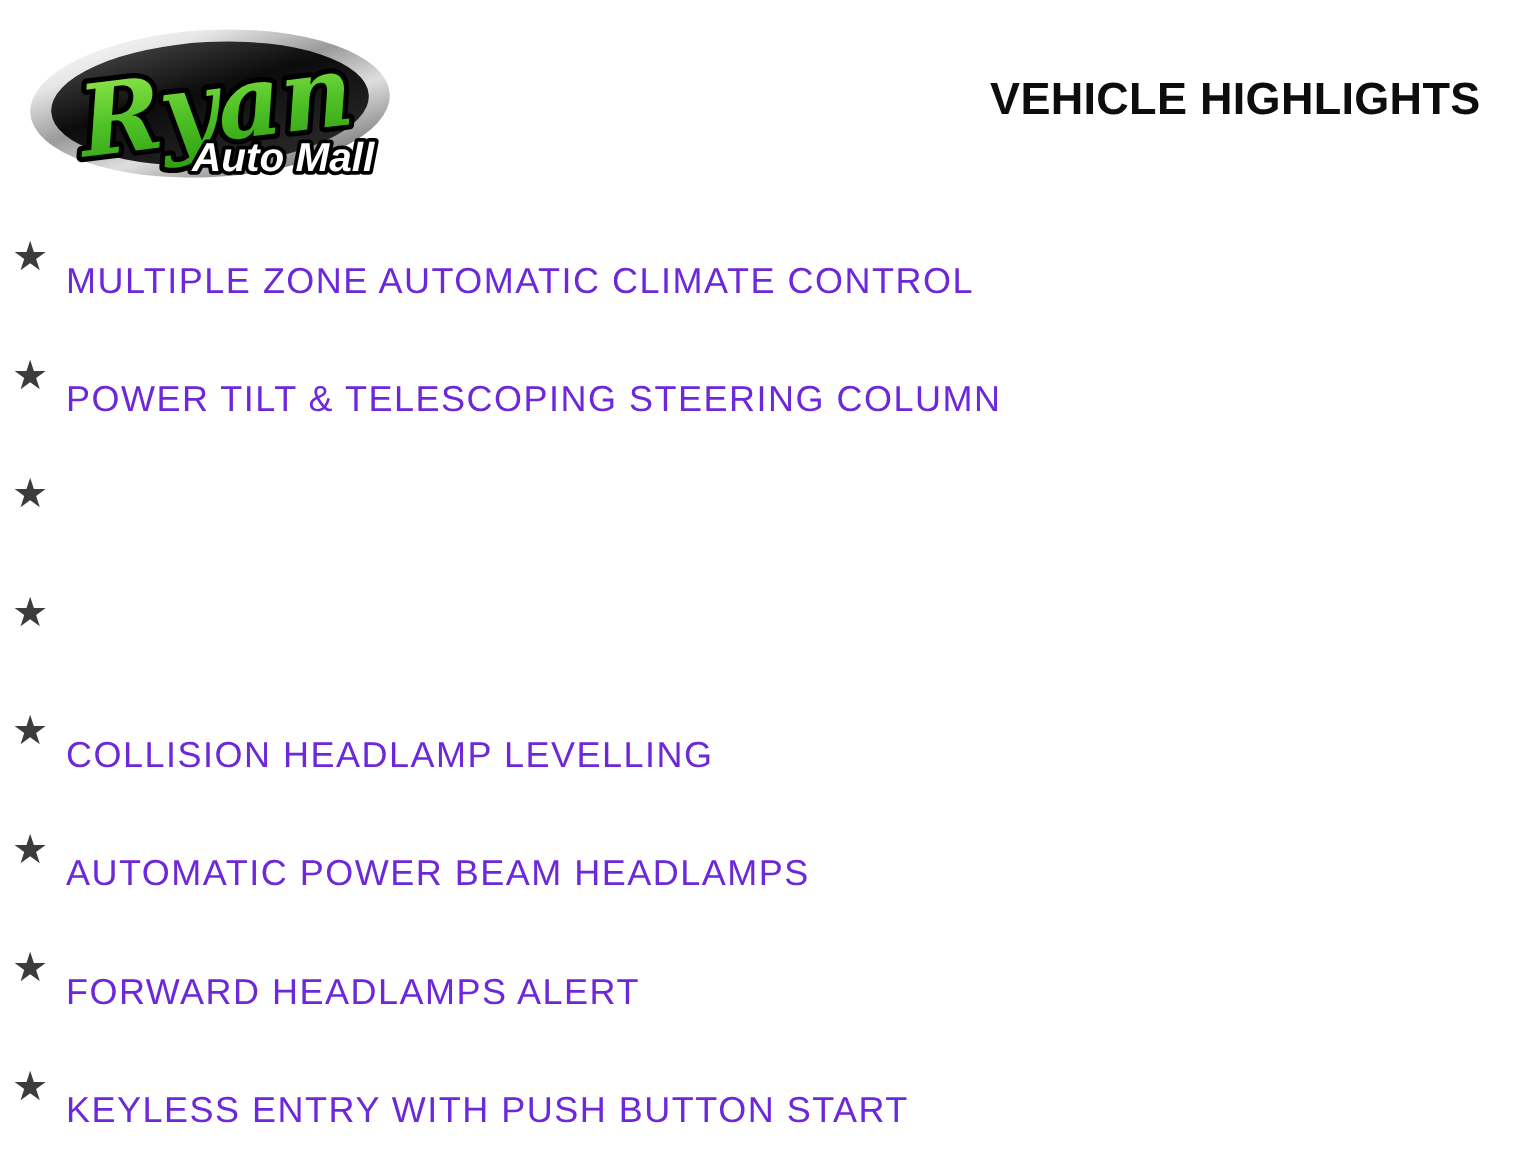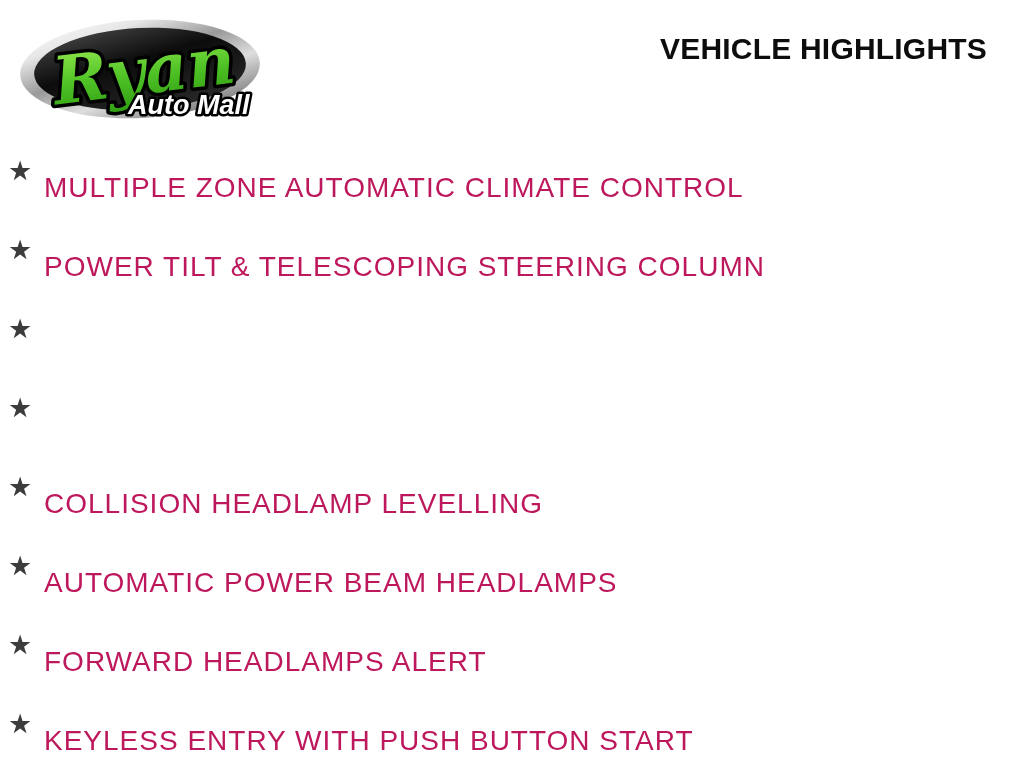--- a/index.html
+++ b/index.html
@@ -16,21 +16,21 @@
   
   .logo {
     position: absolute;
     left: 6px;
     top: 6px;
     width: 268px;
     height: 120px;
   }
   .page-title {
     position: absolute;
-    top: 32px;
+    top: 50px;
     right: 37px;
     margin: 0;
     font-size: 30px;
     font-weight: bold;
     color: #0d0d0d;
     letter-spacing: 0.2px;
     white-space: nowrap;
   }
 
   
@@ -50,22 +50,22 @@
   }
   .star {
     flex: 0 0 36px;
     width: 36px;
     font-size: 27px;
     line-height: 1;
     color: #3c3c3c;
     text-align: left;
   }
   .highlight-label {
-    font-size: 28px;
-    color: #be185d;
+    font-size: 24px;
+    color: #6d28d9;
     letter-spacing: 1px;
     white-space: nowrap;
     margin-top: 32px;
   }
 </style>
 </head>
 <body>
 
 <div class="logo">
   <svg viewBox="0 0 268 120" width="268" height="120">

